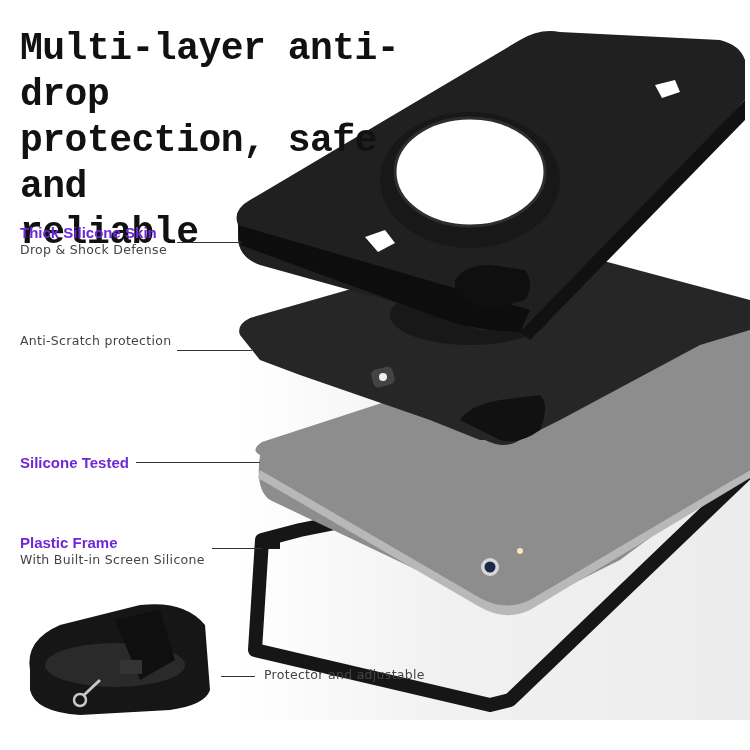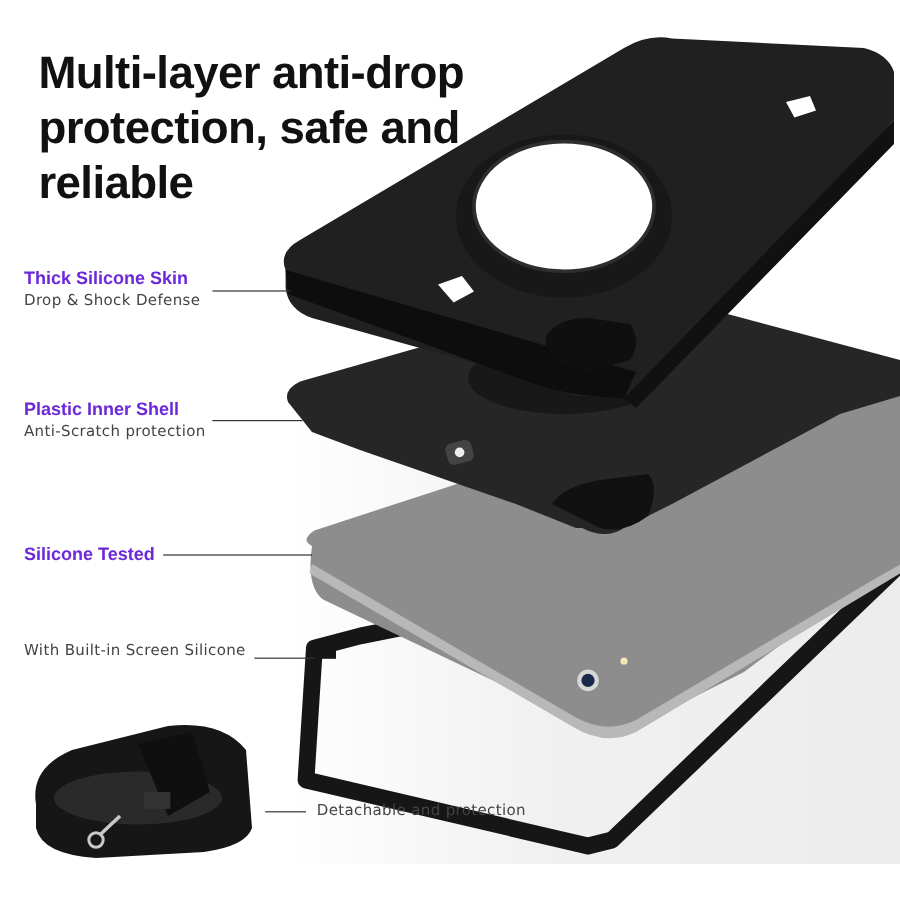--- a/index.html
+++ b/index.html
@@ -1,20 +1,20 @@
 <!DOCTYPE html>
 <html><head>
 <meta charset="utf-8">
 <style>
   html, body { margin:0; padding:0; }
   body { width:750px; height:750px; position:relative; overflow:hidden; background:#ffffff; font-family:"DejaVu Sans", sans-serif; }
   .bg-grad { position:absolute; left:240px; top:330px; width:510px; height:390px;
     background:linear-gradient(90deg, rgba(255,255,255,0) 0%, #f1f1f1 40%, #ececec 100%); }
-  .headline { position:absolute; left:20px; top:26px; width:420px; margin:12px;
-    font-family:Liberation Sans, sans-serif; font-weight:bold; font-size:38px; line-height:46px; color:#111; letter-spacing:-0.5px; }
+  .headline { position:absolute; left:20px; top:26px; width:420px; margin:0;
+    font-family:Liberation Mono, monospace; font-weight:bold; font-size:38px; line-height:46px; color:#111; letter-spacing:-0.5px; }
   .headline span { display:block; }
   .label { position:absolute; left:20px; }
   .label .t { font-family:"Liberation Sans", sans-serif; font-weight:bold; font-size:15px; color:#6d28d9; line-height:18px; display:block; }
   .label .s { font-family:"DejaVu Sans", sans-serif; font-size:12.5px; color:#444; line-height:16px; display:block; letter-spacing:0.3px; }
   .leader { position:absolute; height:1px; background:#333; }
   svg.art { position:absolute; left:0; top:0; }
 </style>
 </head>
 <body>
 
@@ -71,31 +71,31 @@
   <span>reliable</span>
 </h1>
 
 <div class="label" style="top:224px;">
   <span class="t">Thick Silicone Skin</span>
   <span class="s">Drop &amp; Shock Defense</span>
 </div>
 <div class="leader" style="left:177px; top:242px; width:65px;"></div>
 
 <div class="label" style="top:333px;">
-  <span class="t">Plastic Inner Shell</span>
   <span class="s">Anti-Scratch protection</span>
 </div>
 <div class="leader" style="left:177px; top:350px; width:75px;"></div>
 
 <div class="label" style="top:454px;">
   <span class="t">Silicone Tested</span>
 </div>
 <div class="leader" style="left:136px; top:462px; width:124px;"></div>
 
 <div class="label" style="top:534px;">
+  <span class="t">Plastic Frame</span>
   <span class="s">With Built-in Screen Silicone</span>
 </div>
 <div class="leader" style="left:212px; top:548px; width:50px;"></div>
 
 <div class="label" style="left:264px; top:667px;">
-  <span class="s">Detachable and protection</span>
+  <span class="s">Protector and adjustable</span>
 </div>
 <div class="leader" style="left:221px; top:676px; width:34px;"></div>
 
 </body></html>

